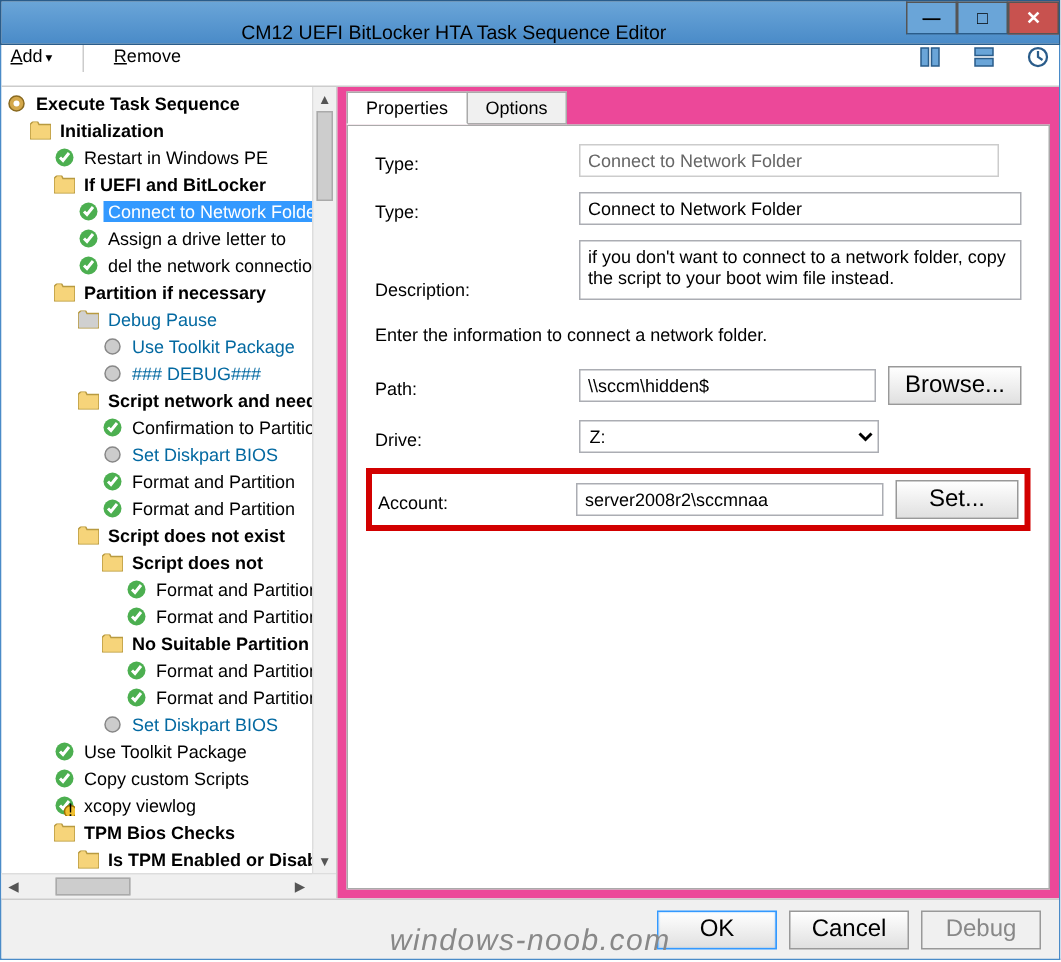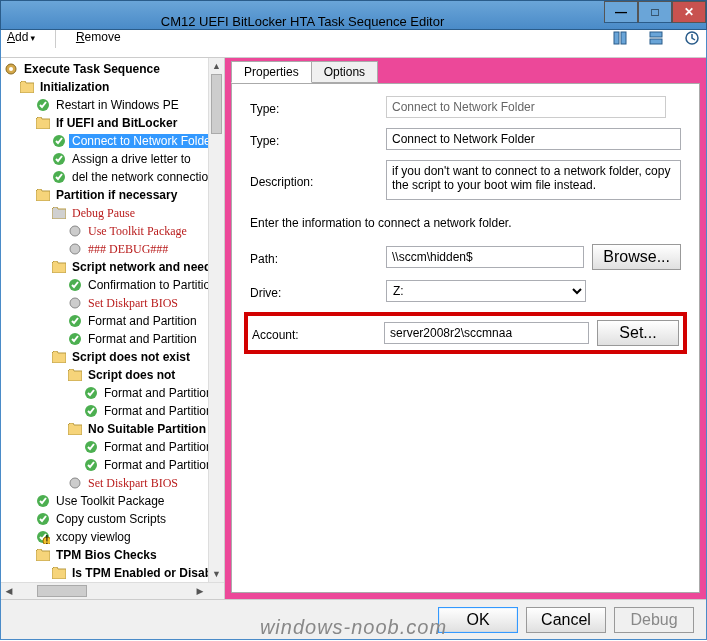--- a/index.html
+++ b/index.html
@@ -32,21 +32,21 @@
 
   
   .treewrap { width: 224px; border-right: 1px solid #ccc; background: #fff; display: flex; flex-direction: column; }
   .tree { flex: 1; overflow: hidden; position: relative; padding:2px 0;}
   .tree-inner { position: absolute; top:2px; left:0; width: 300px;}
   .treerow { display: flex; align-items: center; height: 18px; white-space: nowrap; padding-left: 4px; }
   .treerow .icon { width: 16px; height: 16px; margin-right: 2px; flex-shrink: 0; display:inline-flex; align-items:center; justify-content:center;}
   .treerow .label { padding: 0 3px; }
   .treerow.selected .label { background: #3399ff; color: #fff; }
   .treerow.bold .label { font-weight: bold; }
-  .treerow.dim .label { color: #b91c1c; font-family: Liberation Serif, serif; }
+  .treerow.dim .label { color: #0369a1; }
   .indent0 { padding-left: 2px; }
   .indent1 { padding-left: 18px; }
   .indent2 { padding-left: 34px; }
   .indent3 { padding-left: 50px; }
   .indent4 { padding-left: 66px; }
   .indent5 { padding-left: 82px; }
 
   .tree-vscroll { position:absolute; right:0; top:0; bottom:0; width:16px; background:#f0f0f0; border-left:1px solid #ddd; display:flex; flex-direction:column;}
   .tree-vscroll .arrow{height:16px; display:flex;align-items:center;justify-content:center;font-size:9px;color:#555;background:#f0f0f0;}
   .tree-vscroll .track{flex:1; position:relative;}
@@ -60,21 +60,21 @@
 
   
   .rightpanel { flex: 1; background: #ec4899; display:flex; flex-direction:column;}
   .tabs { display: flex; padding: 3px 6px 0 6px;}
   .tab { padding: 3px 12px; border: 1px solid #aaa; background: #f8f8f8; margin-right: -1px; font-size:12px; position:relative;}
   .tab.active { background: #fff; border-bottom: 1px solid #fff; z-index:2;}
   .tabcontent { flex:1; margin: 0 6px 6px 6px; border: 1px solid #aaa; background: #fff; padding: 12px 18px; position:relative;}
   .tab.inactive { background:#f0f0f0;}
 
   .formrow { display: flex; align-items: center; margin-bottom: 10px; gap: 36px; }
-  .formrow.top { align-items: center; }
+  .formrow.top { align-items: flex-end; }
   .formrow .flabel { width: 100px; color:#000; padding-top:3px;}
   .formrow .fcontrol { flex: 1; display:flex; gap:8px; align-items:center;}
   .tinput { border: 1px solid #abadb3; padding: 3px 5px; background: #fff; font-size:12px; width:100%;}
   .tinput.ro { background: #fff; }
   textarea.tinput { height: 40px; resize: none; overflow-y:scroll;}
   select.tinput { height: 22px; padding:1px 2px;}
   .sbtn { min-width: 82px; padding: 3px 10px; border: 1px solid #999; background: linear-gradient(#fff,#e0e0e0); cursor:pointer; font-size:16px;}
   .sbtn:disabled, .sbtn.disabled { color:#888; background:#f0f0f0;}
 
   .helptext { margin: 16px 0 14px 0; color:#000;}

